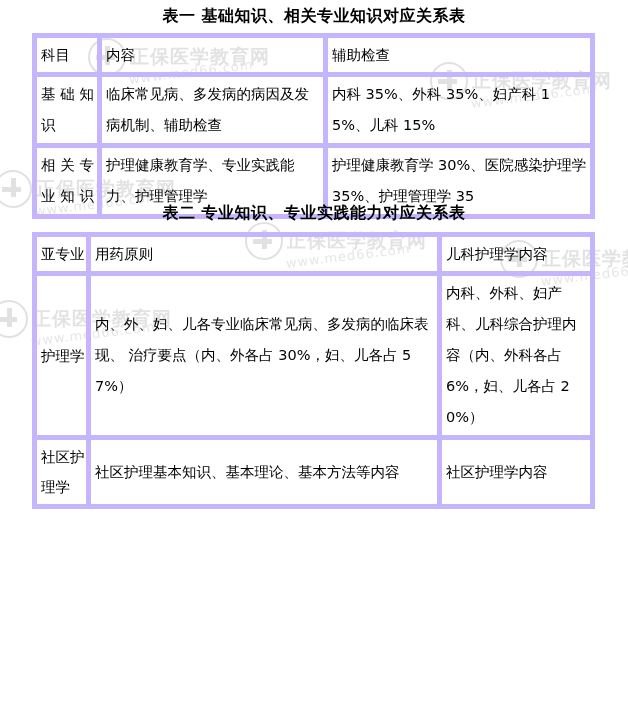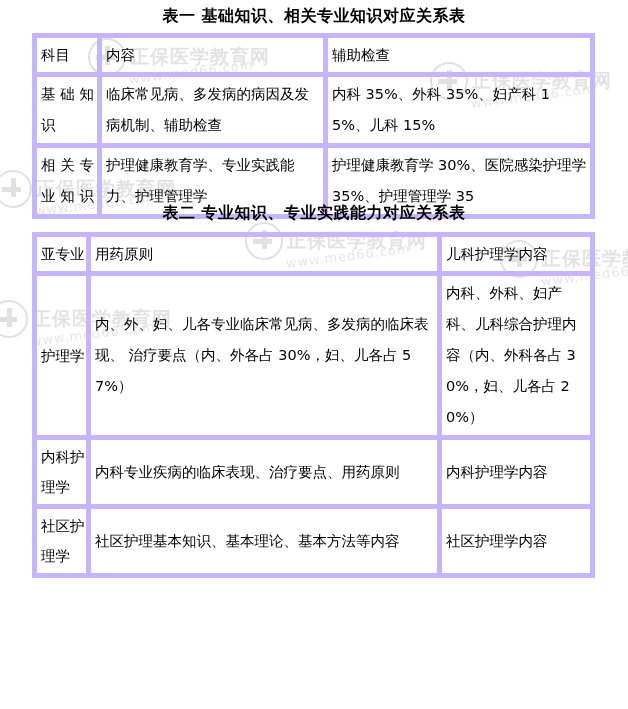--- a/index.html
+++ b/index.html
@@ -238,26 +238,21 @@
       </colgroup>
     <tbody>
       <tr>
         <td class="head-cell sub-cell">亚专业</td>
         <td class="head-cell">用药原则</td>
         <td class="head-cell">儿科护理学内容</td>
       </tr>
       <tr>
         <td class="sub-cell">护理学</td>
         <td class="know-cell">内、外、妇、儿各专业临床常见病、多发病的临床表现、 治疗要点（内、外各占 30%，妇、儿各占 57%）</td>
-        <td class="skill-cell top-align">内科、外科、妇产科、儿科综合护理内容（内、外科各占 30%，妇、儿各占 20%）</td>
-      </tr>
-      <tr>
-        <td class="sub-cell">内科护理学</td>
-        <td class="know-cell nowrap-line">内科专业疾病的临床表现、治疗要点、用药原则</td>
-        <td class="skill-cell">内科护理学内容</td>
+        <td class="skill-cell top-align">内科、外科、妇产科、儿科综合护理内容（内、外科各占 6%，妇、儿各占 20%）</td>
       </tr>
       <tr>
         <td class="sub-cell">社区护理学</td>
         <td class="know-cell nowrap-line">社区护理基本知识、基本理论、基本方法等内容</td>
         <td class="skill-cell">社区护理学内容</td>
       </tr>
     </tbody>
   </table>
 
 </div>

